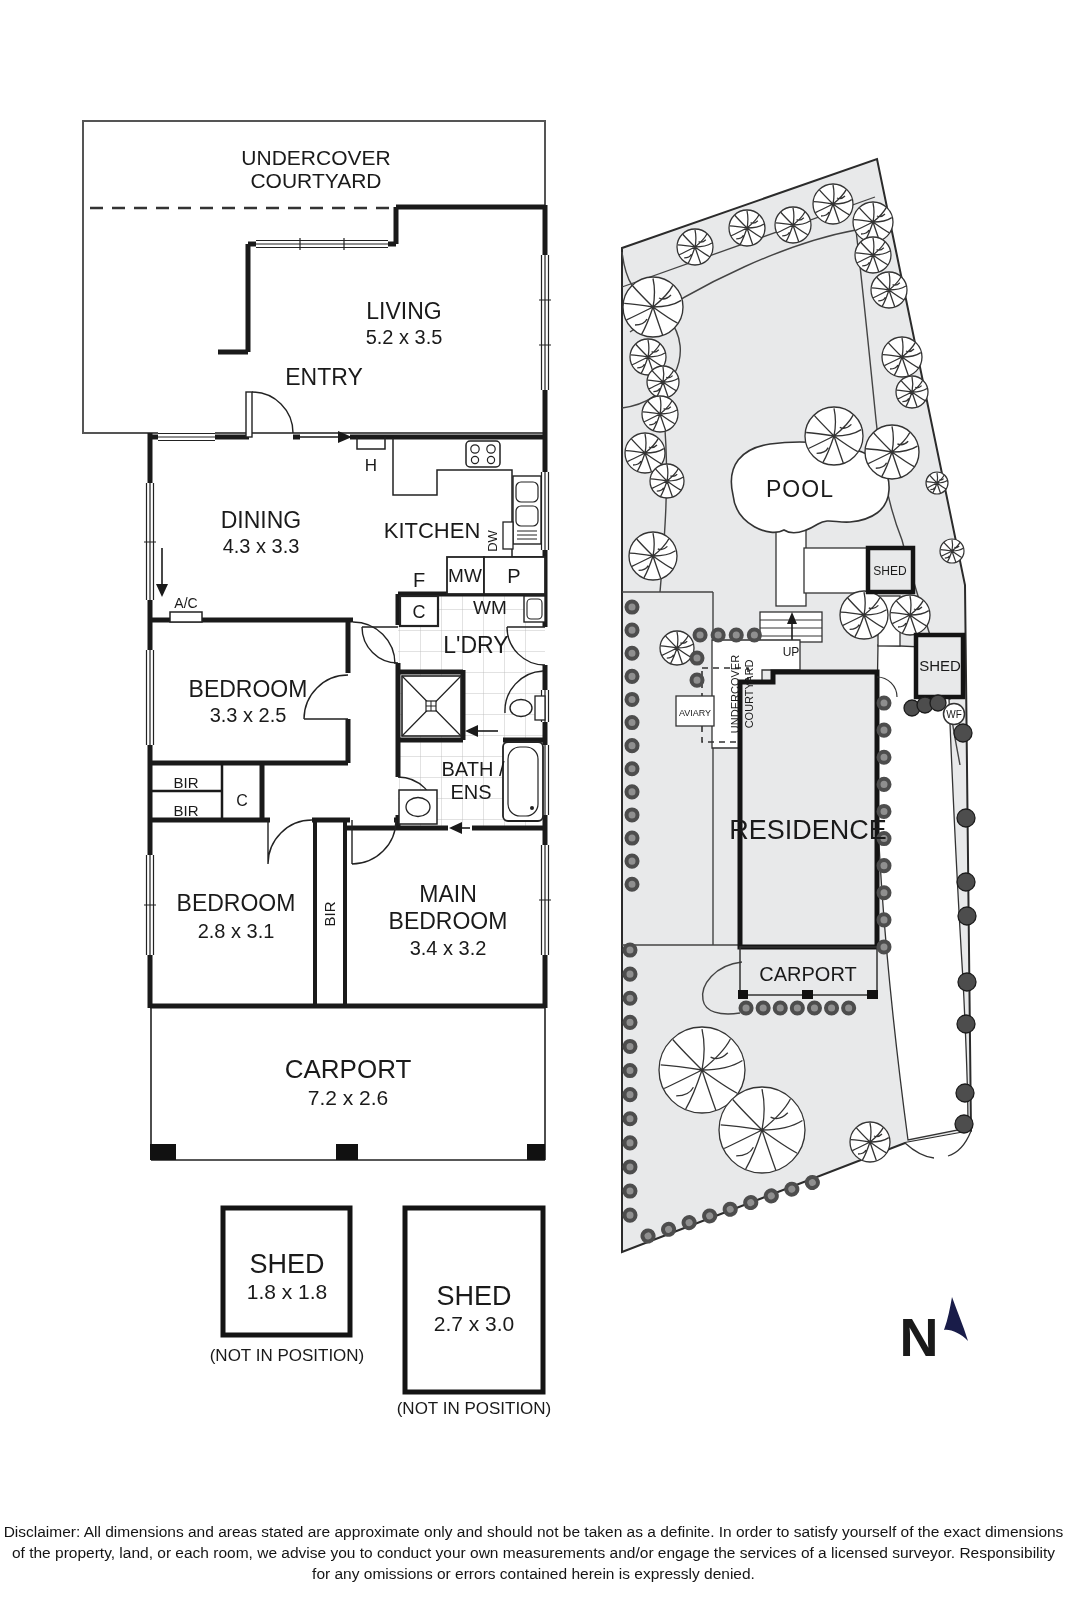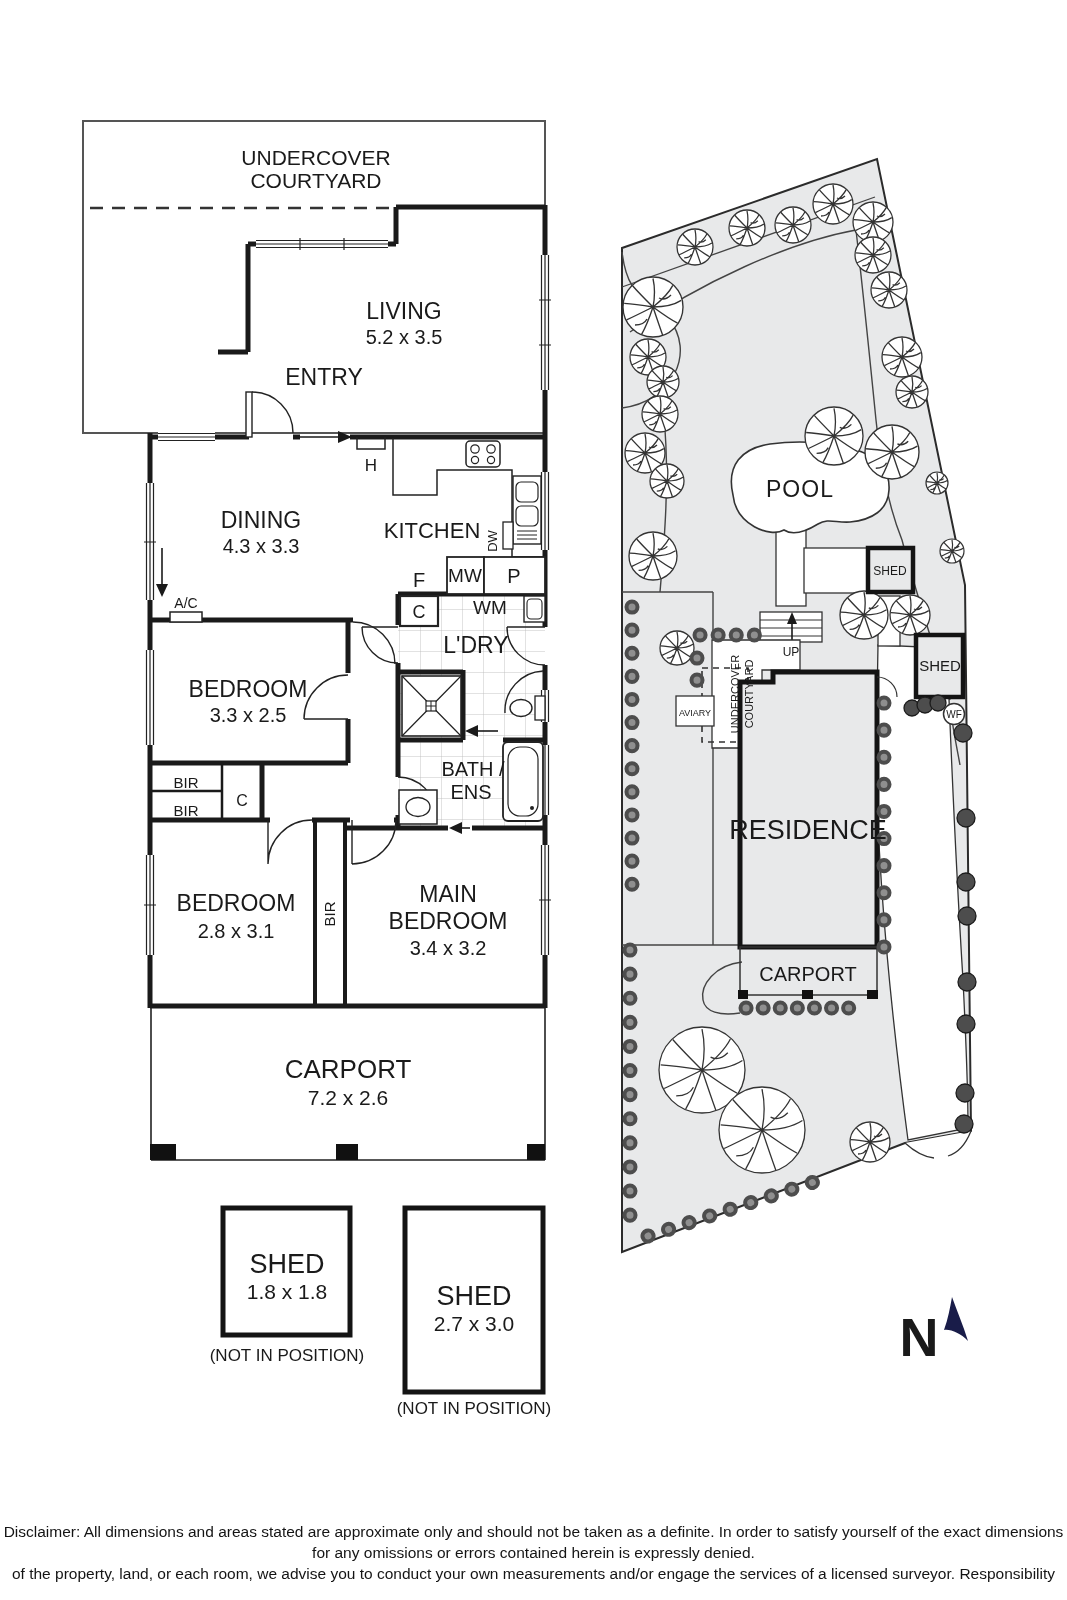--- a/index.html
+++ b/index.html
@@ -340,16 +340,16 @@
     <text x="287" y="1361" font-size="17">(NOT IN POSITION)</text>
     <text x="474" y="1305" font-size="27">SHED</text>
     <text x="474" y="1331" font-size="21">2.7 x 3.0</text>
     <text x="474" y="1414" font-size="17">(NOT IN POSITION)</text>
   </g>
 </g>
 </svg>
 
 <div class="disc">
   <div>Disclaimer: All dimensions and areas stated are approximate only and should not be taken as a definite. In order to satisfy yourself of the exact dimensions</div>
+  <div>of the property, land, or each room, we advise you to conduct your own measurements and/or engage the services of a licensed surveyor. Responsibility</div>
   <div>for any omissions or errors contained herein is expressly denied.</div>
-  <div>of the property, land, or each room, we advise you to conduct your own measurements and/or engage the services of a licensed surveyor. Responsibility</div>
 </div>
 </div>
 
 </body></html>

